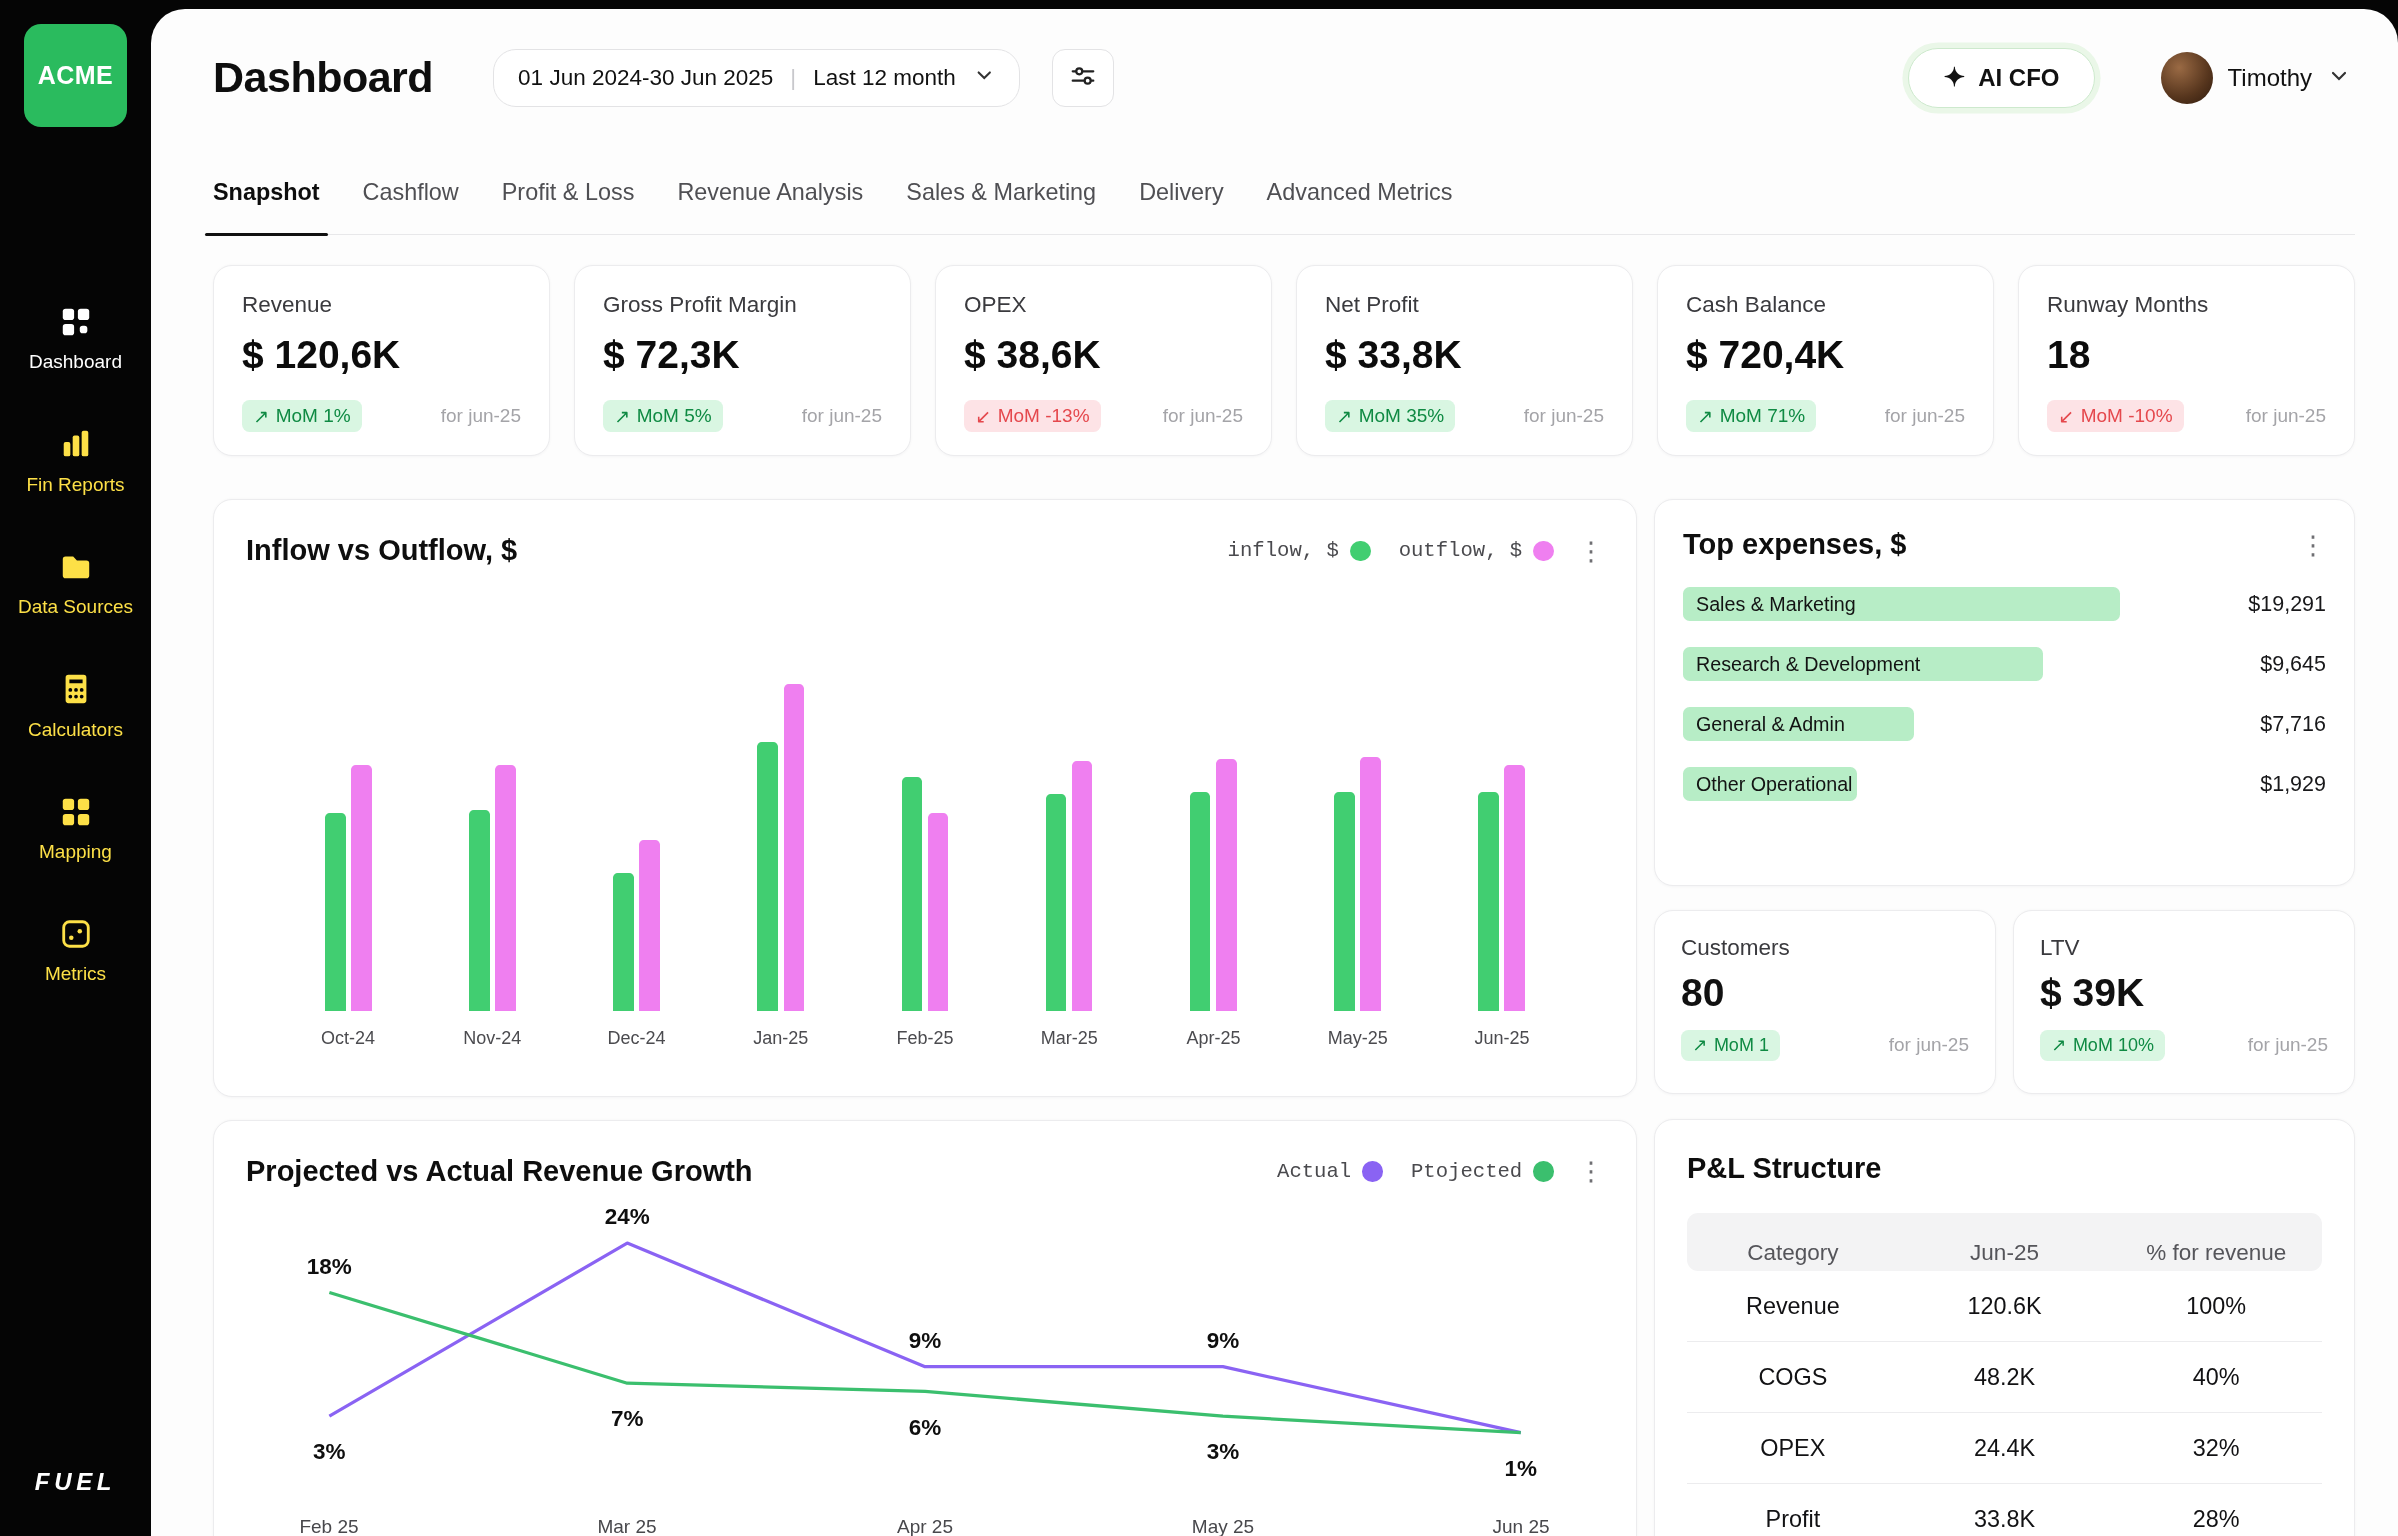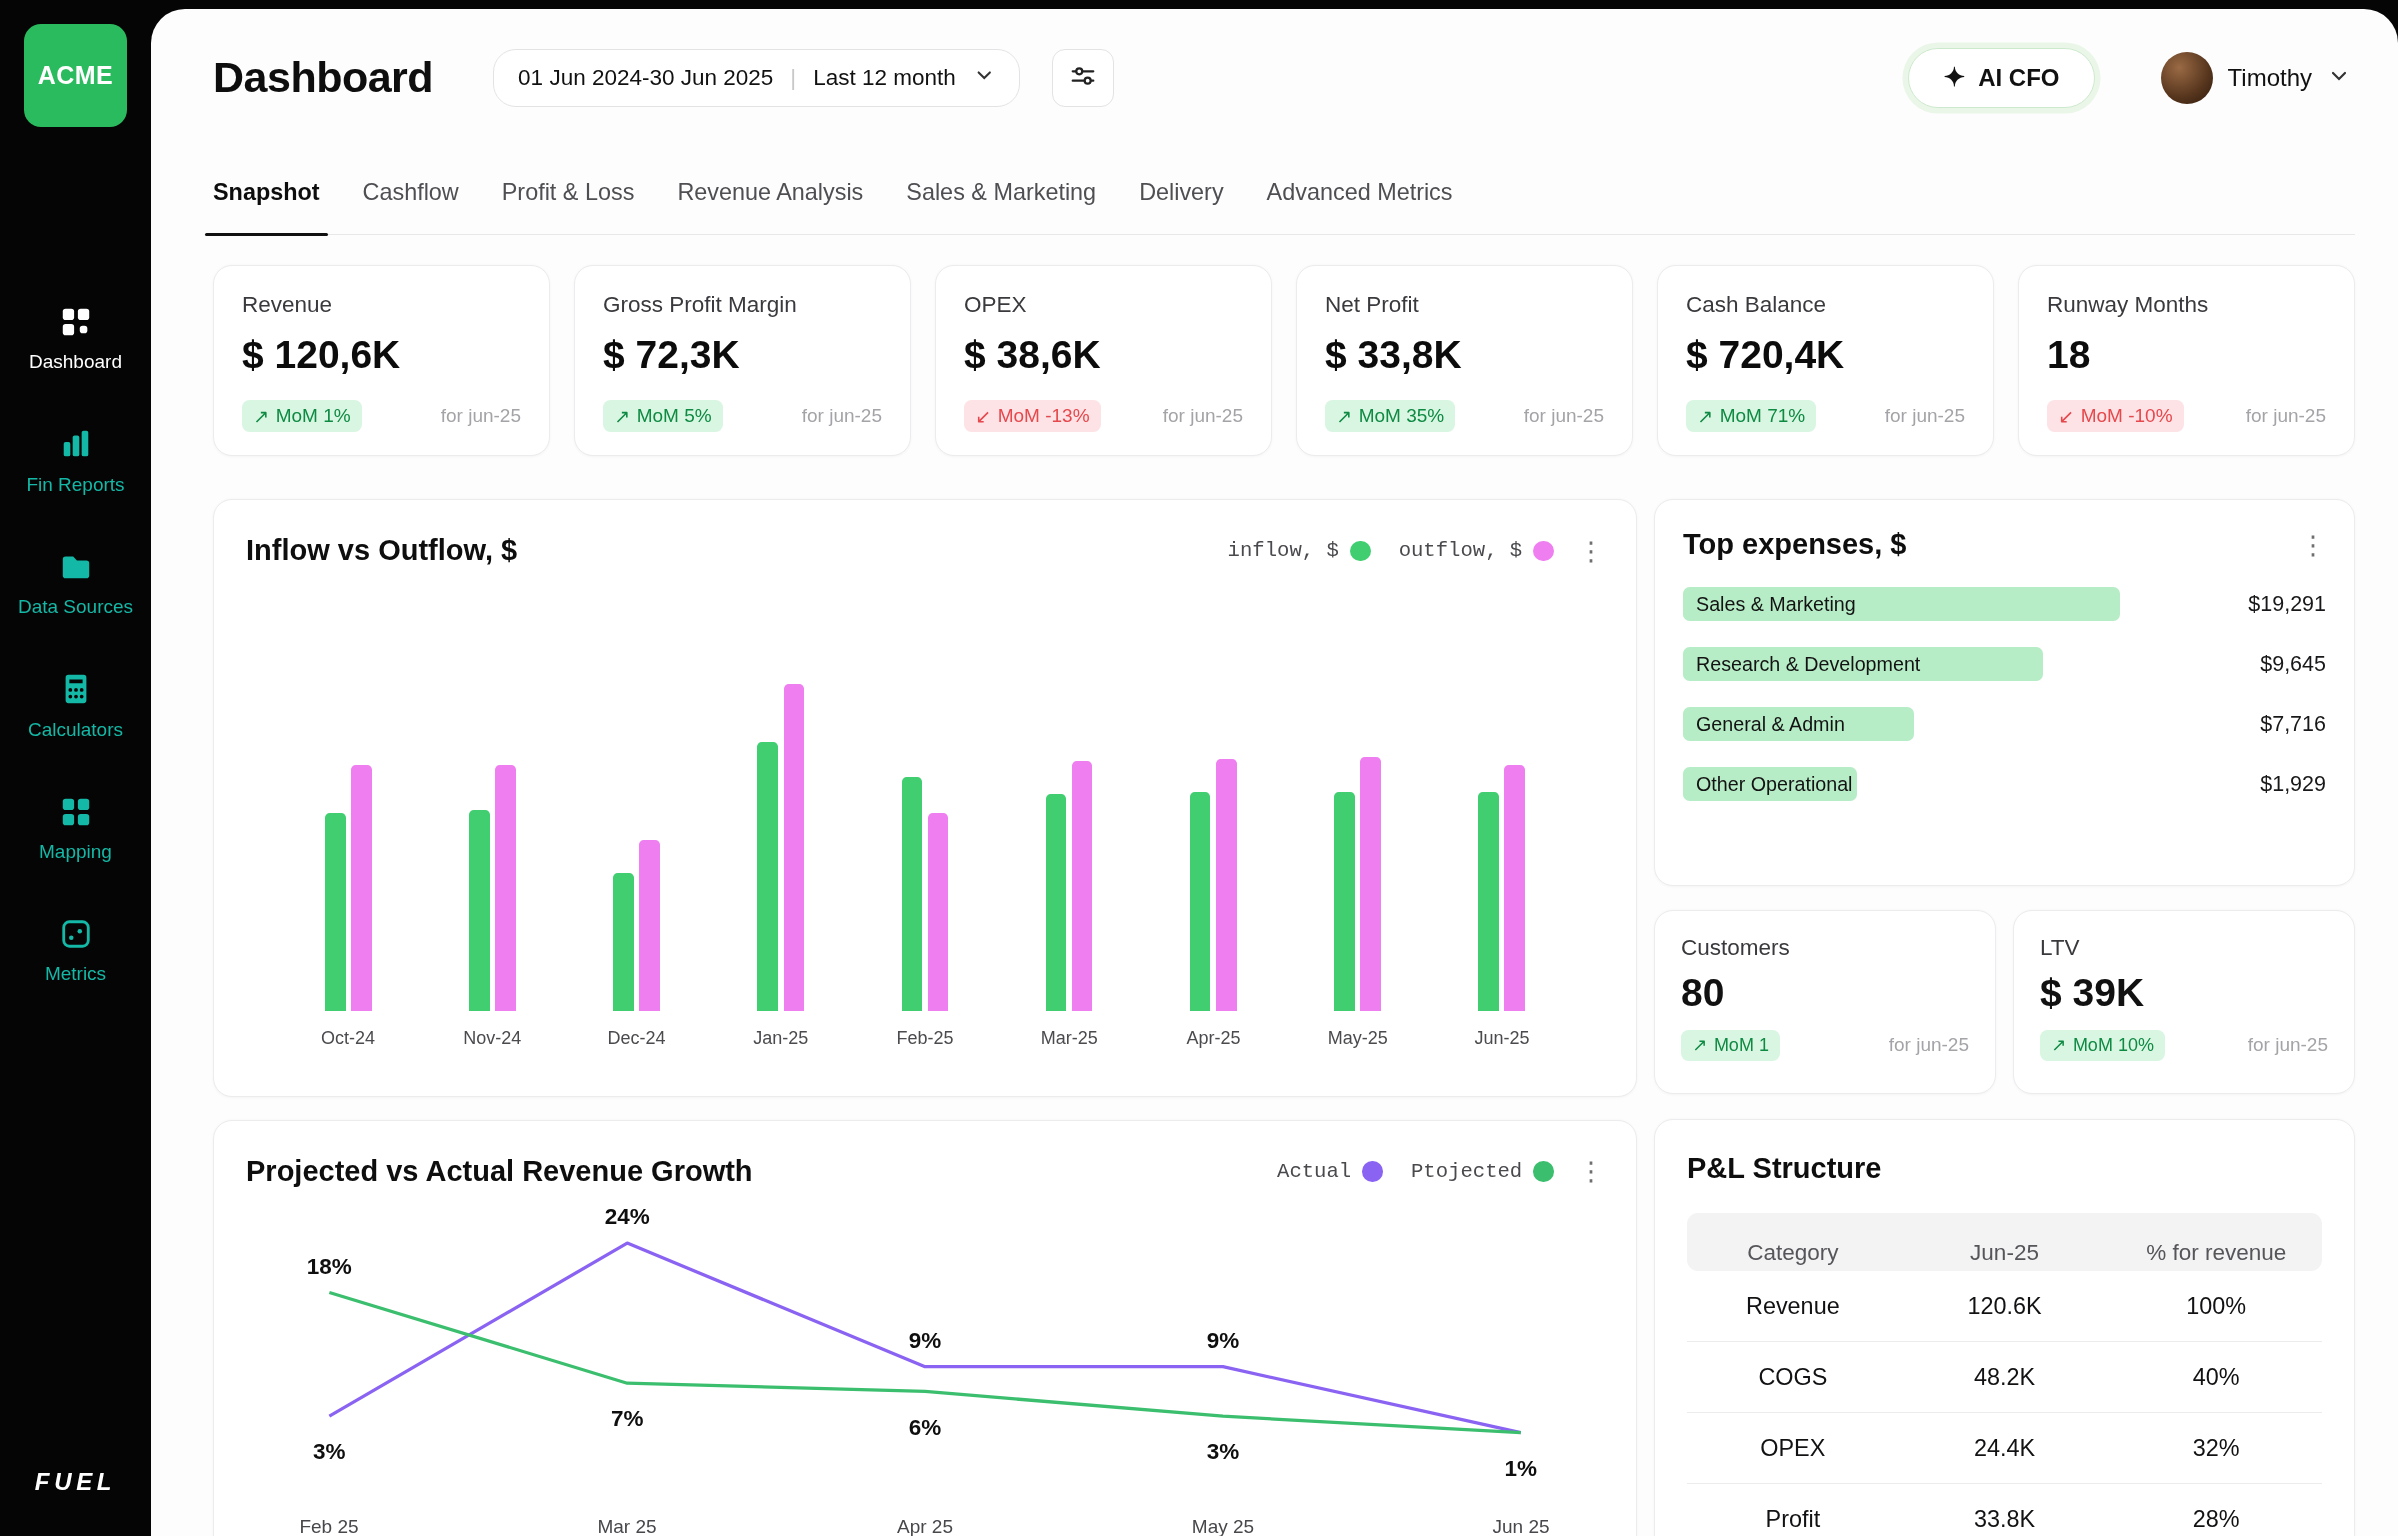--- a/index.html
+++ b/index.html
@@ -5,21 +5,21 @@
   * { margin:0; padding:0; box-sizing:border-box; }
   html,body { width:2399px; height:1537px; overflow:hidden; background:#050505;
     font-family:"Liberation Sans", sans-serif; color:#111; }
 
   
   .sidebar { position:absolute; left:0; top:0; width:151px; height:100%; background:#050505;
     display:flex; flex-direction:column; align-items:center; }
   .logo { width:103px; height:103px; margin-top:24px; border-radius:17px; background:#2abb5e;
     display:flex; align-items:center; justify-content:center; color:#fff; font-weight:700; font-size:25px; letter-spacing:0.5px; }
   .nav { margin-top:178px; display:flex; flex-direction:column; gap:54px; align-items:center; }
-  .nav-item { display:flex; flex-direction:column; align-items:center; gap:9.4px; color:#14b8a6; cursor:pointer; width:141px; }
+  .nav-item { display:flex; flex-direction:column; align-items:center; gap:9.4px; color:#fde047; cursor:pointer; width:141px; }
   .nav-item.active { color:#ffffff; }
   .nav-item svg { width:34px; height:34px; }
   .nav-label { font-size:19px; }
   .fuel { margin-top:auto; margin-bottom:40px; color:#fff; font-weight:800; font-size:24px;
     letter-spacing:4.7px; font-style:italic; }
 
   
   .main { position:absolute; left:151px; top:9.4px; right:0; bottom:0; background:#fdfdfd;
     border-radius:34px 34px 0 0; overflow:hidden; }
 

